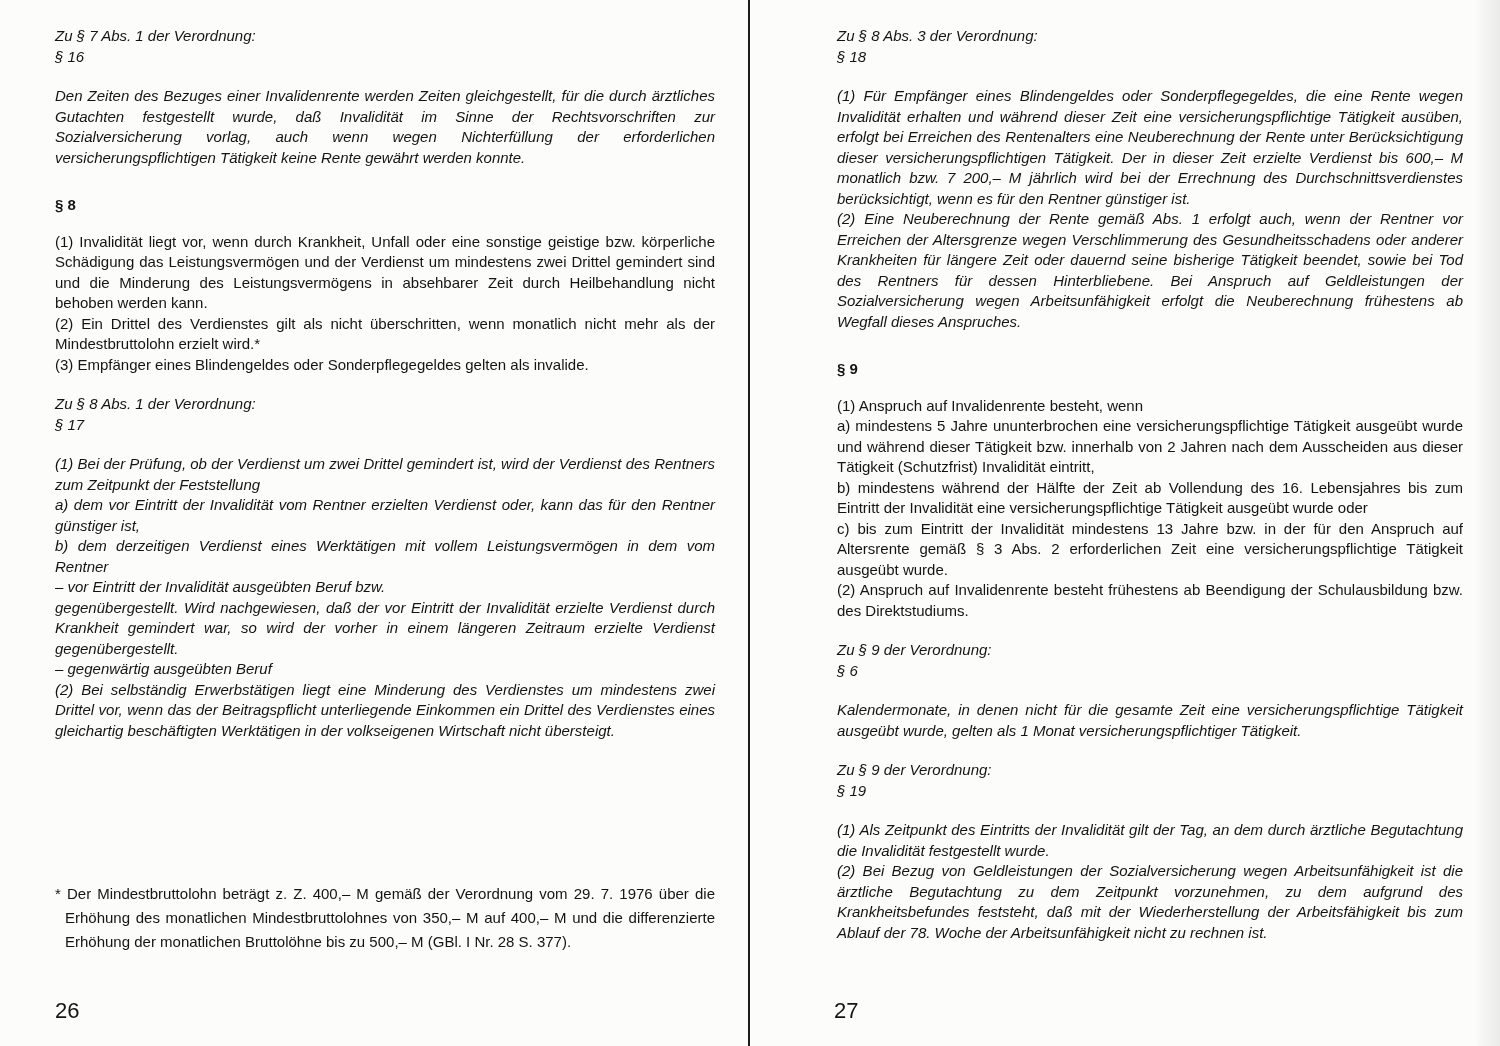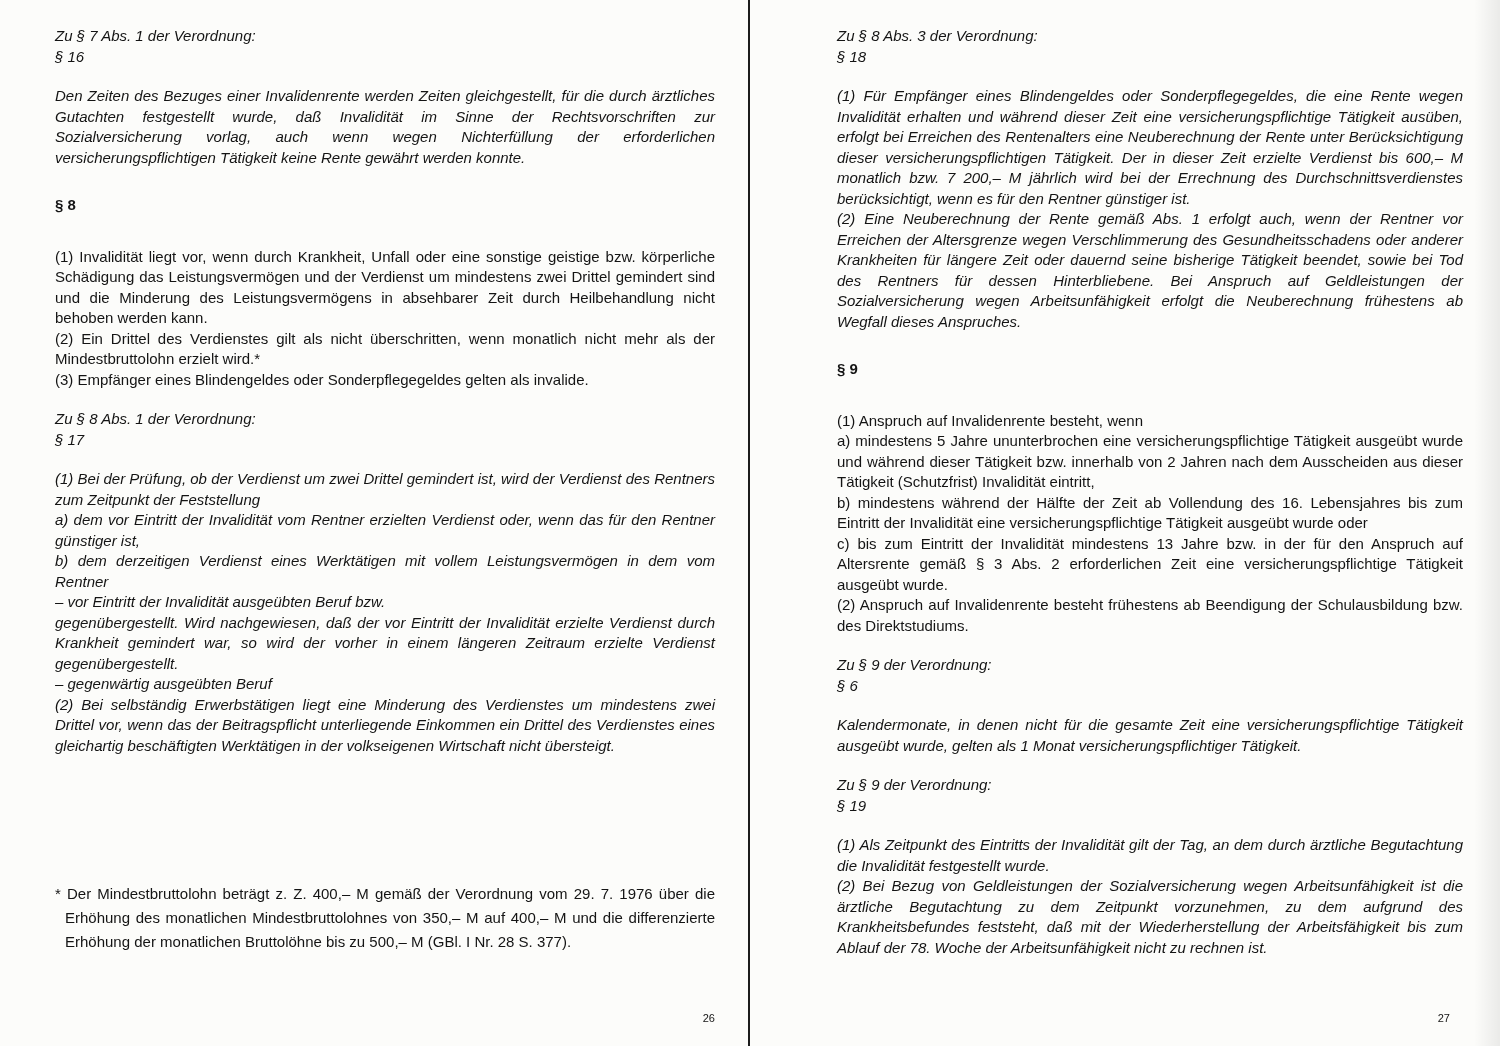--- a/index.html
+++ b/index.html
@@ -35,37 +35,37 @@
     font-size: 15px;
     line-height: 20.5px;
     text-align: justify;
   }
 
   .block { margin-top: 19px; }
   .block:first-child { margin-top: 0; }
 
   .italic { font-style: italic; }
   .heading { font-weight: bold; font-style: normal; text-align: left; margin-top: 27px; }
-  .after-heading { margin-top: 31px; }
+  .after-heading { margin-top: 16px; }
   .ref-block p { text-align: left; }
 
   .footnote {
     position: absolute; bottom: 92px;
     font-size: 15px; line-height: 24px;
     text-align: justify;
     padding-left: 10px; text-indent: -10px;
   }
   .page-left .footnote { left: 55px; width: 660px; }
 
   .page-number {
     position: absolute; bottom: 22px;
-    text-align: right; font-size: 11px;
+    text-align: left; font-size: 22px;
   }
   .page-left  .page-number { left: 55px; width: 660px; }
-  .page-right .page-number { left: 74px; width: 626px; }
+  .page-right .page-number { left: 84px; width: 626px; }
 </style>
 </head>
 <body>
 
 <div class="spread">
 
   <div class="page page-left">
     <div class="content">
 
       <div class="block ref-block italic">
@@ -84,21 +84,21 @@
         <p>(3) Empfänger eines Blindengeldes oder Sonderpflegegeldes gelten als invalide.</p>
       </div>
 
       <div class="block ref-block italic">
         <p>Zu § 8 Abs. 1 der Verordnung:</p>
         <p>§ 17</p>
       </div>
 
       <div class="block italic">
         <p>(1) Bei der Prüfung, ob der Verdienst um zwei Drittel gemindert ist, wird der Verdienst des Rentners zum Zeitpunkt der Feststellung</p>
-        <p>a) dem vor Eintritt der Invalidität vom Rentner erzielten Verdienst oder, wenn das für den Rentner günstiger ist,</p>
+        <p>a) dem vor Eintritt der Invalidität vom Rentner erzielten Verdienst oder, kann das für den Rentner günstiger ist,</p>
         <p>b) dem derzeitigen Verdienst eines Werktätigen mit vollem Leistungsvermögen in dem vom Rentner</p>
         <p>– vor Eintritt der Invalidität ausgeübten Beruf bzw.</p>
         <p>gegenübergestellt. Wird nachgewiesen, daß der vor Eintritt der Invalidität erzielte Verdienst durch Krankheit gemindert war, so wird der vorher in einem längeren Zeitraum erzielte Verdienst gegenübergestellt.</p>
         <p>– gegenwärtig ausgeübten Beruf</p>
         <p>(2) Bei selbständig Erwerbstätigen liegt eine Minderung des Verdienstes um mindestens zwei Drittel vor, wenn das der Beitragspflicht unterliegende Einkommen ein Drittel des Verdienstes eines gleichartig beschäftigten Werktätigen in der volkseigenen Wirtschaft nicht übersteigt.</p>
       </div>
 
     </div>
 
     <p class="footnote">* Der Mindestbruttolohn beträgt z. Z. 400,– M gemäß der Verordnung vom 29. 7. 1976 über die Erhöhung des monatlichen Mindestbruttolohnes von 350,– M auf 400,– M und die differenzierte Erhöhung der monatlichen Bruttolöhne bis zu 500,– M (GBl. I Nr. 28 S. 377).</p>

